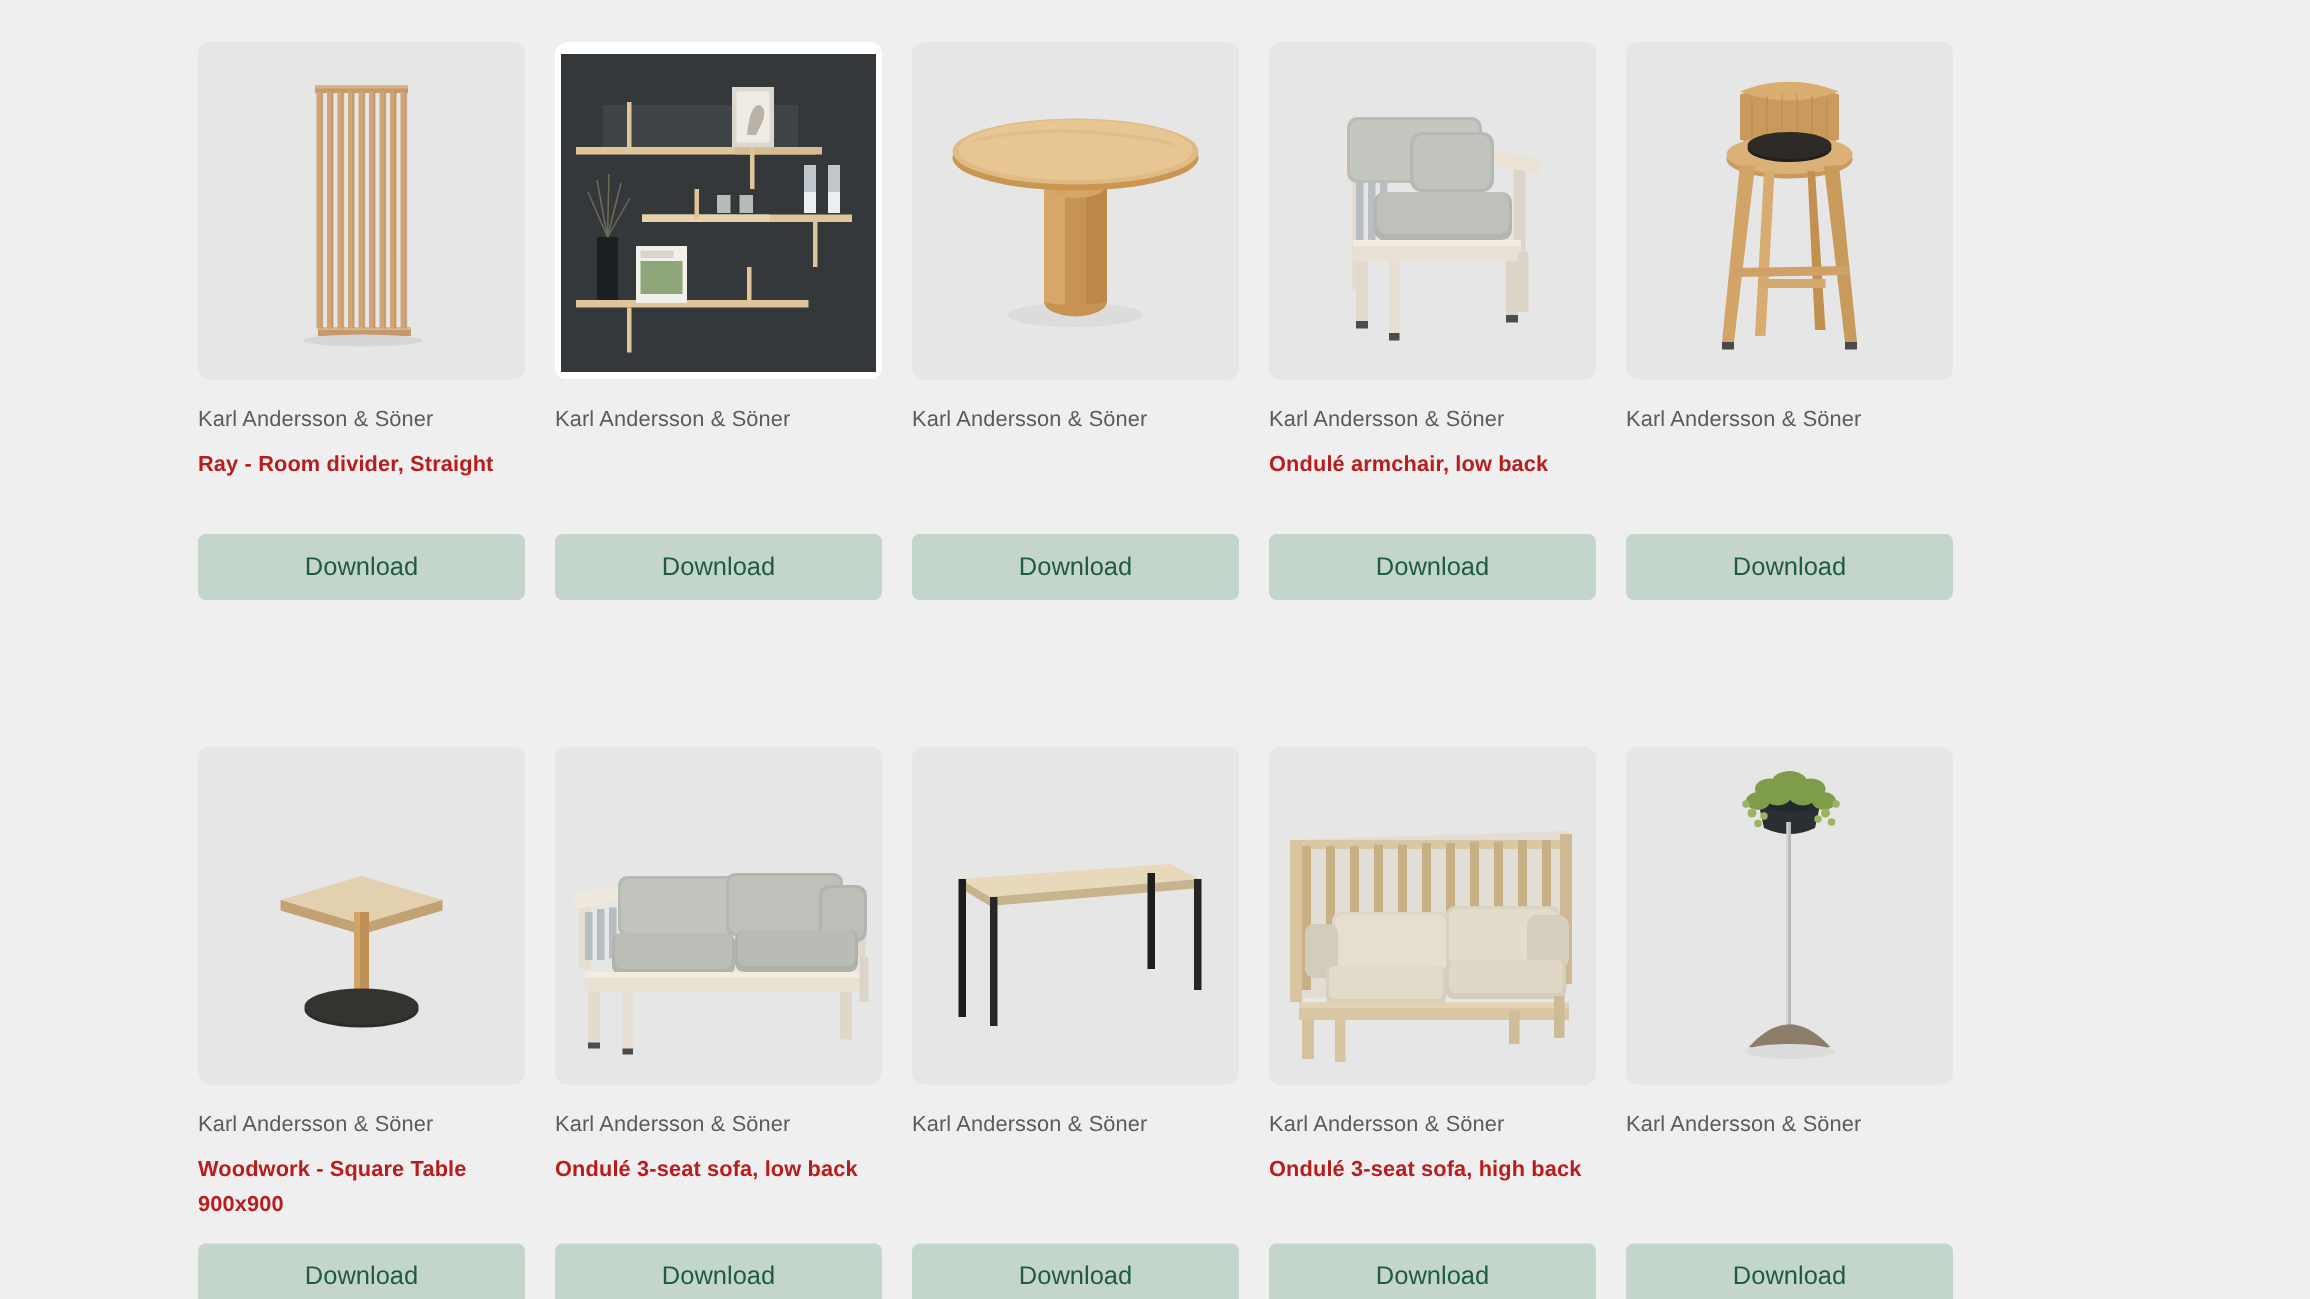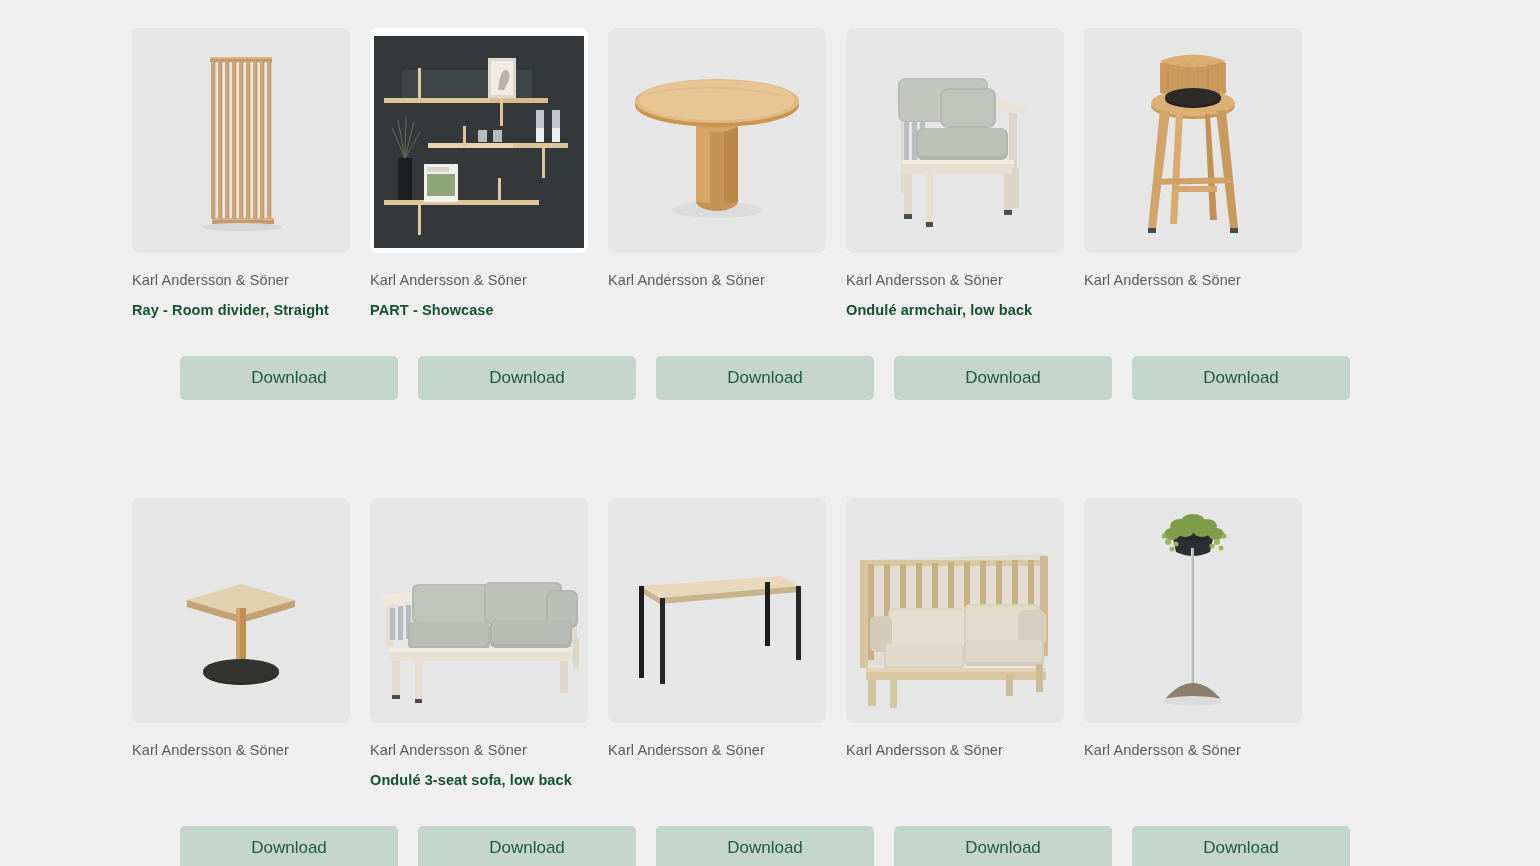--- a/index.html
+++ b/index.html
@@ -47,21 +47,21 @@
     color: #5b5b5b;
     line-height: 1.3;
     letter-spacing: 0.1px;
     white-space: nowrap;
   }
 
   .title {
     margin-top: 9px;
     font-size: 14.5px;
     font-weight: bold;
-    color: #14532d;
+    color: #b91c1c;
     line-height: 1.6;
     letter-spacing: 0.1px;
   }
 
   .dl-wrap {
     margin-top: auto;
     padding-top: 14px;
   }
   .download-btn {
     display: block;
@@ -71,21 +71,20 @@
     text-align: center;
     background: #c4d6cc;
     color: #1f5b44;
     font-size: 17px;
     font-weight: normal;
     border: none;
     border-radius: 5px;
     cursor: pointer;
     font-family: "Liberation Sans", sans-serif;
     padding: 0;
-    margin-left: 48px;
   }
 
   
   .titleblock { min-height: 52px; }
 
   .row-gap { height: 58px; grid-column: 1 / -1; }
 </style>
 </head>
 <body>
 
@@ -168,23 +167,20 @@
             <path d="M35 130 L44 94"></path>
           <path d="M35 130 L22 100"></path>
             <path d="M35 130 L50 104"></path>
         </g>
         <rect x="54" y="136" width="34" height="38" fill="#f2f0ea"></rect>
         <rect x="57" y="146" width="28" height="22" fill="#8fa67a"></rect>
         <rect x="57" y="139" width="22" height="5" fill="#d8d4cb"></rect>
       </svg>
     </div>
     <div class="brand">Karl Andersson &amp; Söner</div>
-    <div class="titleblock">
-        <div class="title">PART - Showcase</div>
-      </div>
     <div class="dl-wrap">
         <button class="download-btn">Download</button>
       </div>
   </div>
 
   <div class="product-card">
     <div class="thumb">
       <svg viewBox="0 0 218 225">
         <rect width="218" height="225" fill="#e6e6e6"></rect>
         <ellipse cx="109" cy="182" rx="45" ry="8" fill="#dcdcdc"></ellipse>
@@ -285,20 +281,23 @@
         <rect width="218" height="225" fill="#e6e6e6"></rect>
         <path d="M55 102 L109 86 L163 102 L109 118 Z" fill="#e3d0ae"></path>
         <path d="M55 102 L109 118 L163 102 L163 109 L109 125 L55 109 Z" fill="#c2a173"></path>
         <rect x="104" y="110" width="10" height="62" fill="#c08f54"></rect>
         <rect x="104" y="110" width="4" height="62" fill="#d3a468"></rect>
         <ellipse cx="109" cy="175" rx="38" ry="12" fill="#2c2c2c"></ellipse>
         <ellipse cx="109" cy="173" rx="38" ry="12" fill="#33332f"></ellipse>
       </svg>
     </div>
     <div class="brand">Karl Andersson &amp; Söner</div>
+    <div class="titleblock">
+        <div class="title">Woodwork - Square Table 900x900</div>
+      </div>
     <div class="dl-wrap">
         <button class="download-btn">Download</button>
       </div>
   </div>
 
   <div class="product-card">
     <div class="thumb">
       <svg viewBox="0 0 218 225">
         <rect width="218" height="225" fill="#e6e6e6"></rect>
         <rect x="16" y="100" width="8" height="48" fill="#e5ded1"></rect>
@@ -390,20 +389,23 @@
         <rect x="120" y="142" width="76" height="22" rx="4" fill="#dfd8c7"></rect>
         <rect x="20" y="170" width="180" height="12" fill="#d9c6a2"></rect>
         <rect x="20" y="170" width="180" height="4" fill="#e3d3b4"></rect>
         <rect x="22" y="182" width="8" height="26" fill="#d4c19d"></rect>
         <rect x="44" y="182" width="7" height="28" fill="#d8c5a1"></rect>
         <rect x="160" y="176" width="7" height="22" fill="#cfbc98"></rect>
         <rect x="190" y="166" width="7" height="28" fill="#cdba96"></rect>
       </svg>
     </div>
     <div class="brand">Karl Andersson &amp; Söner</div>
+    <div class="titleblock">
+        <div class="title">Ondulé 3-seat sofa, high back</div>
+      </div>
     <div class="dl-wrap">
         <button class="download-btn">Download</button>
       </div>
   </div>
 
   <div class="product-card">
     <div class="thumb">
       <svg viewBox="0 0 218 225">
         <rect width="218" height="225" fill="#e6e6e6"></rect>
         <path d="M88 36 q21 -9 42 0 l-4 18 q-17 8 -34 0 z" fill="#2b2f33"></path>

